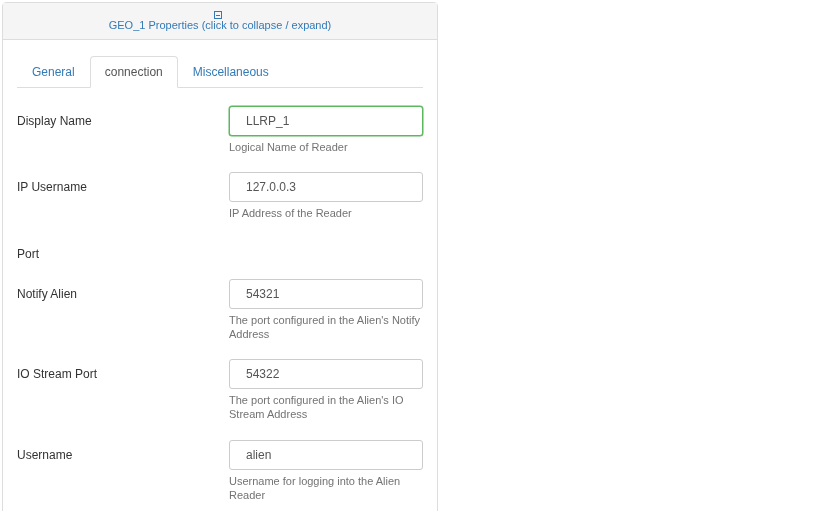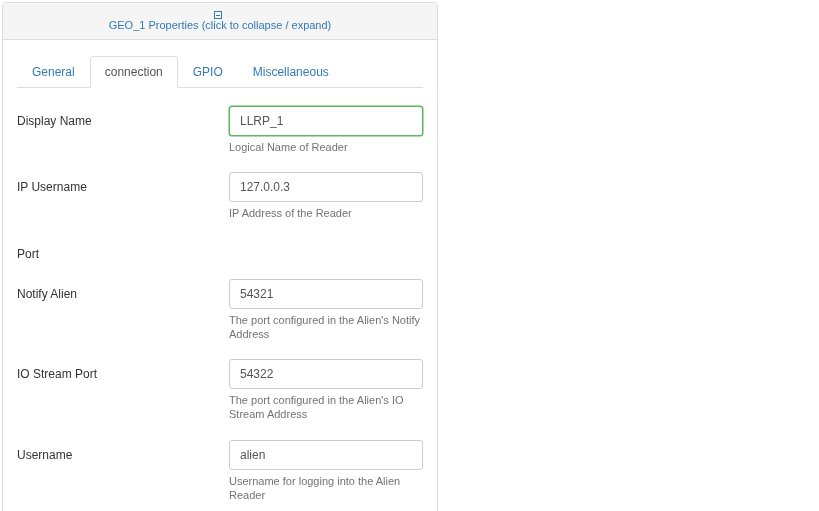--- a/index.html
+++ b/index.html
@@ -81,21 +81,21 @@
       font-size: 12px;
       color: #333;
       flex-shrink: 0;
     }
     .form-field {
       flex: 1;
     }
     .form-input {
       width: 100%;
       height: 30px;
-      padding: 5px 10px;
+      padding: 5px 16px;
       font-size: 12px;
       border: 1px solid #ccc;
       border-radius: 3px;
       color: #555;
       background-color: #fff;
     }
     .form-input.highlight {
       border-color: #5cb85c;
       box-shadow: 0 0 0 0.5px #5cb85c;
     }
@@ -111,21 +111,20 @@
 
 <div class="panel">
   <div class="panel-header">
     <span class="expand-icon"></span>
     <span>GEO_1 Properties (click to collapse / expand)</span>
   </div>
   <div class="panel-body">
     <div class="tabs">
       <div class="tab">General</div>
       <div class="tab active">connection</div>
-      <div class="tab">GPIO</div>
       <div class="tab">Miscellaneous</div>
     </div>
 
     <div class="form-row">
       <div class="form-label">Display Name</div>
       <div class="form-field">
         <input type="text" class="form-input highlight" value="LLRP_1" style="">
         <div class="help-text">Logical Name of Reader</div>
       </div>
     </div>

